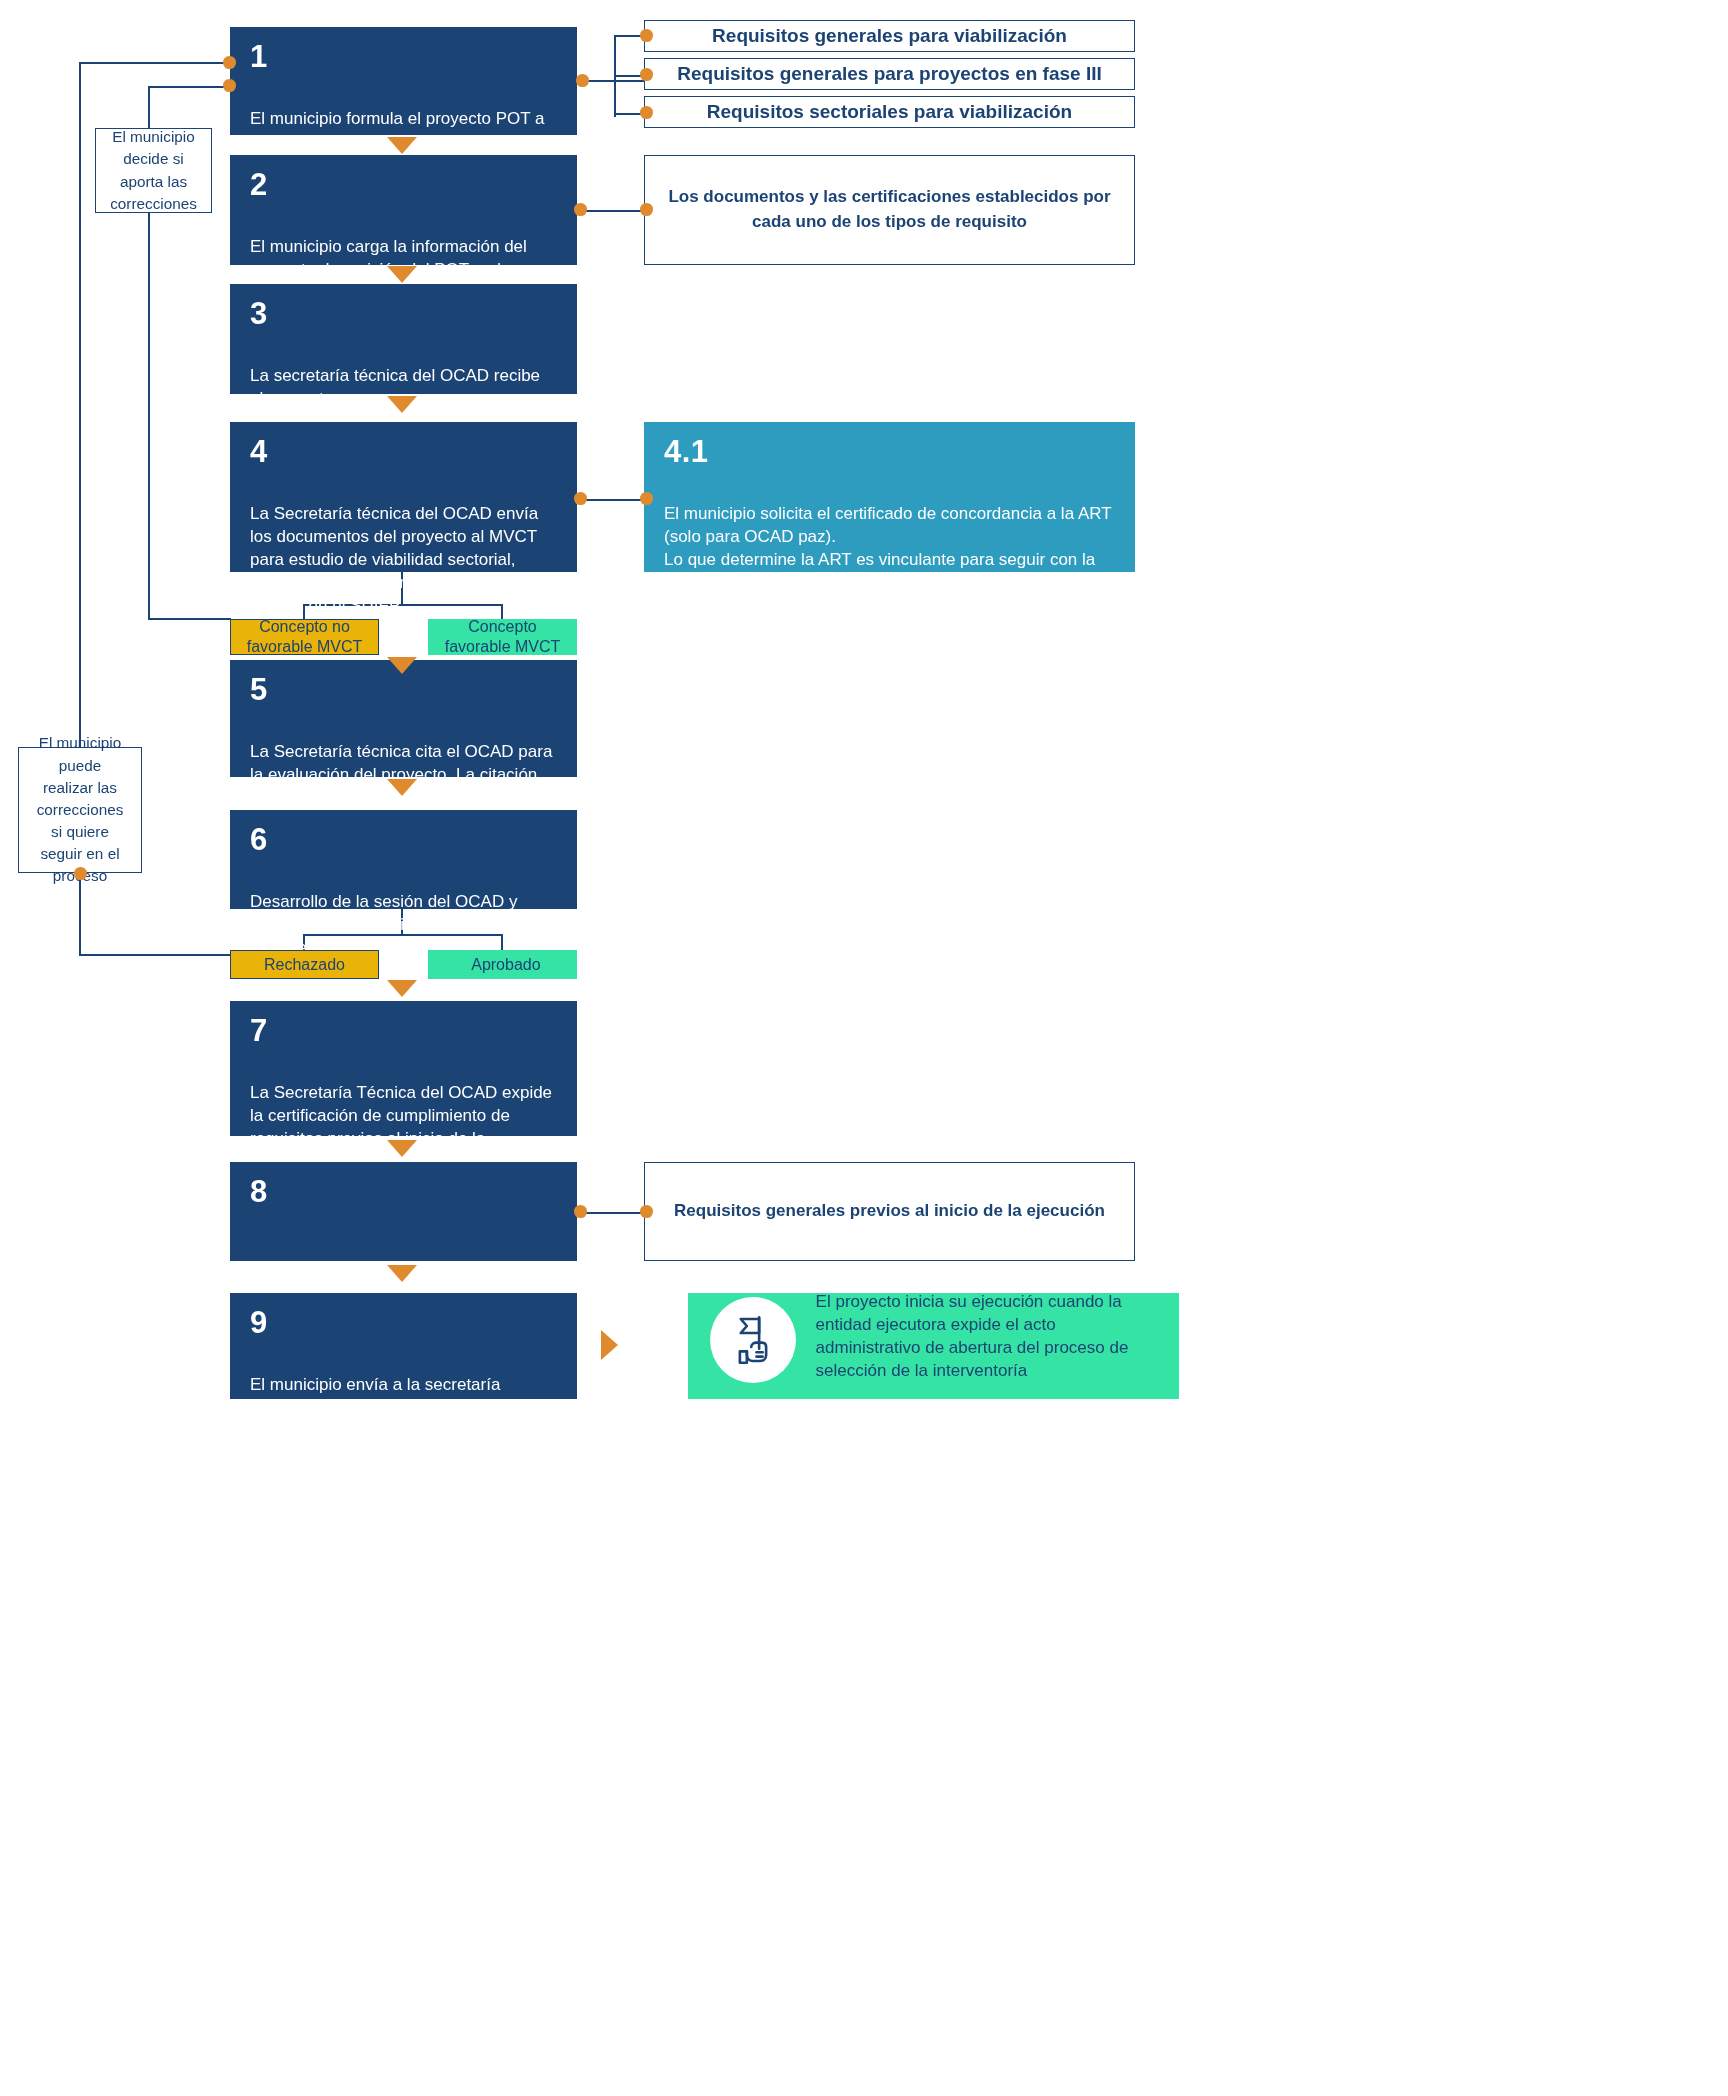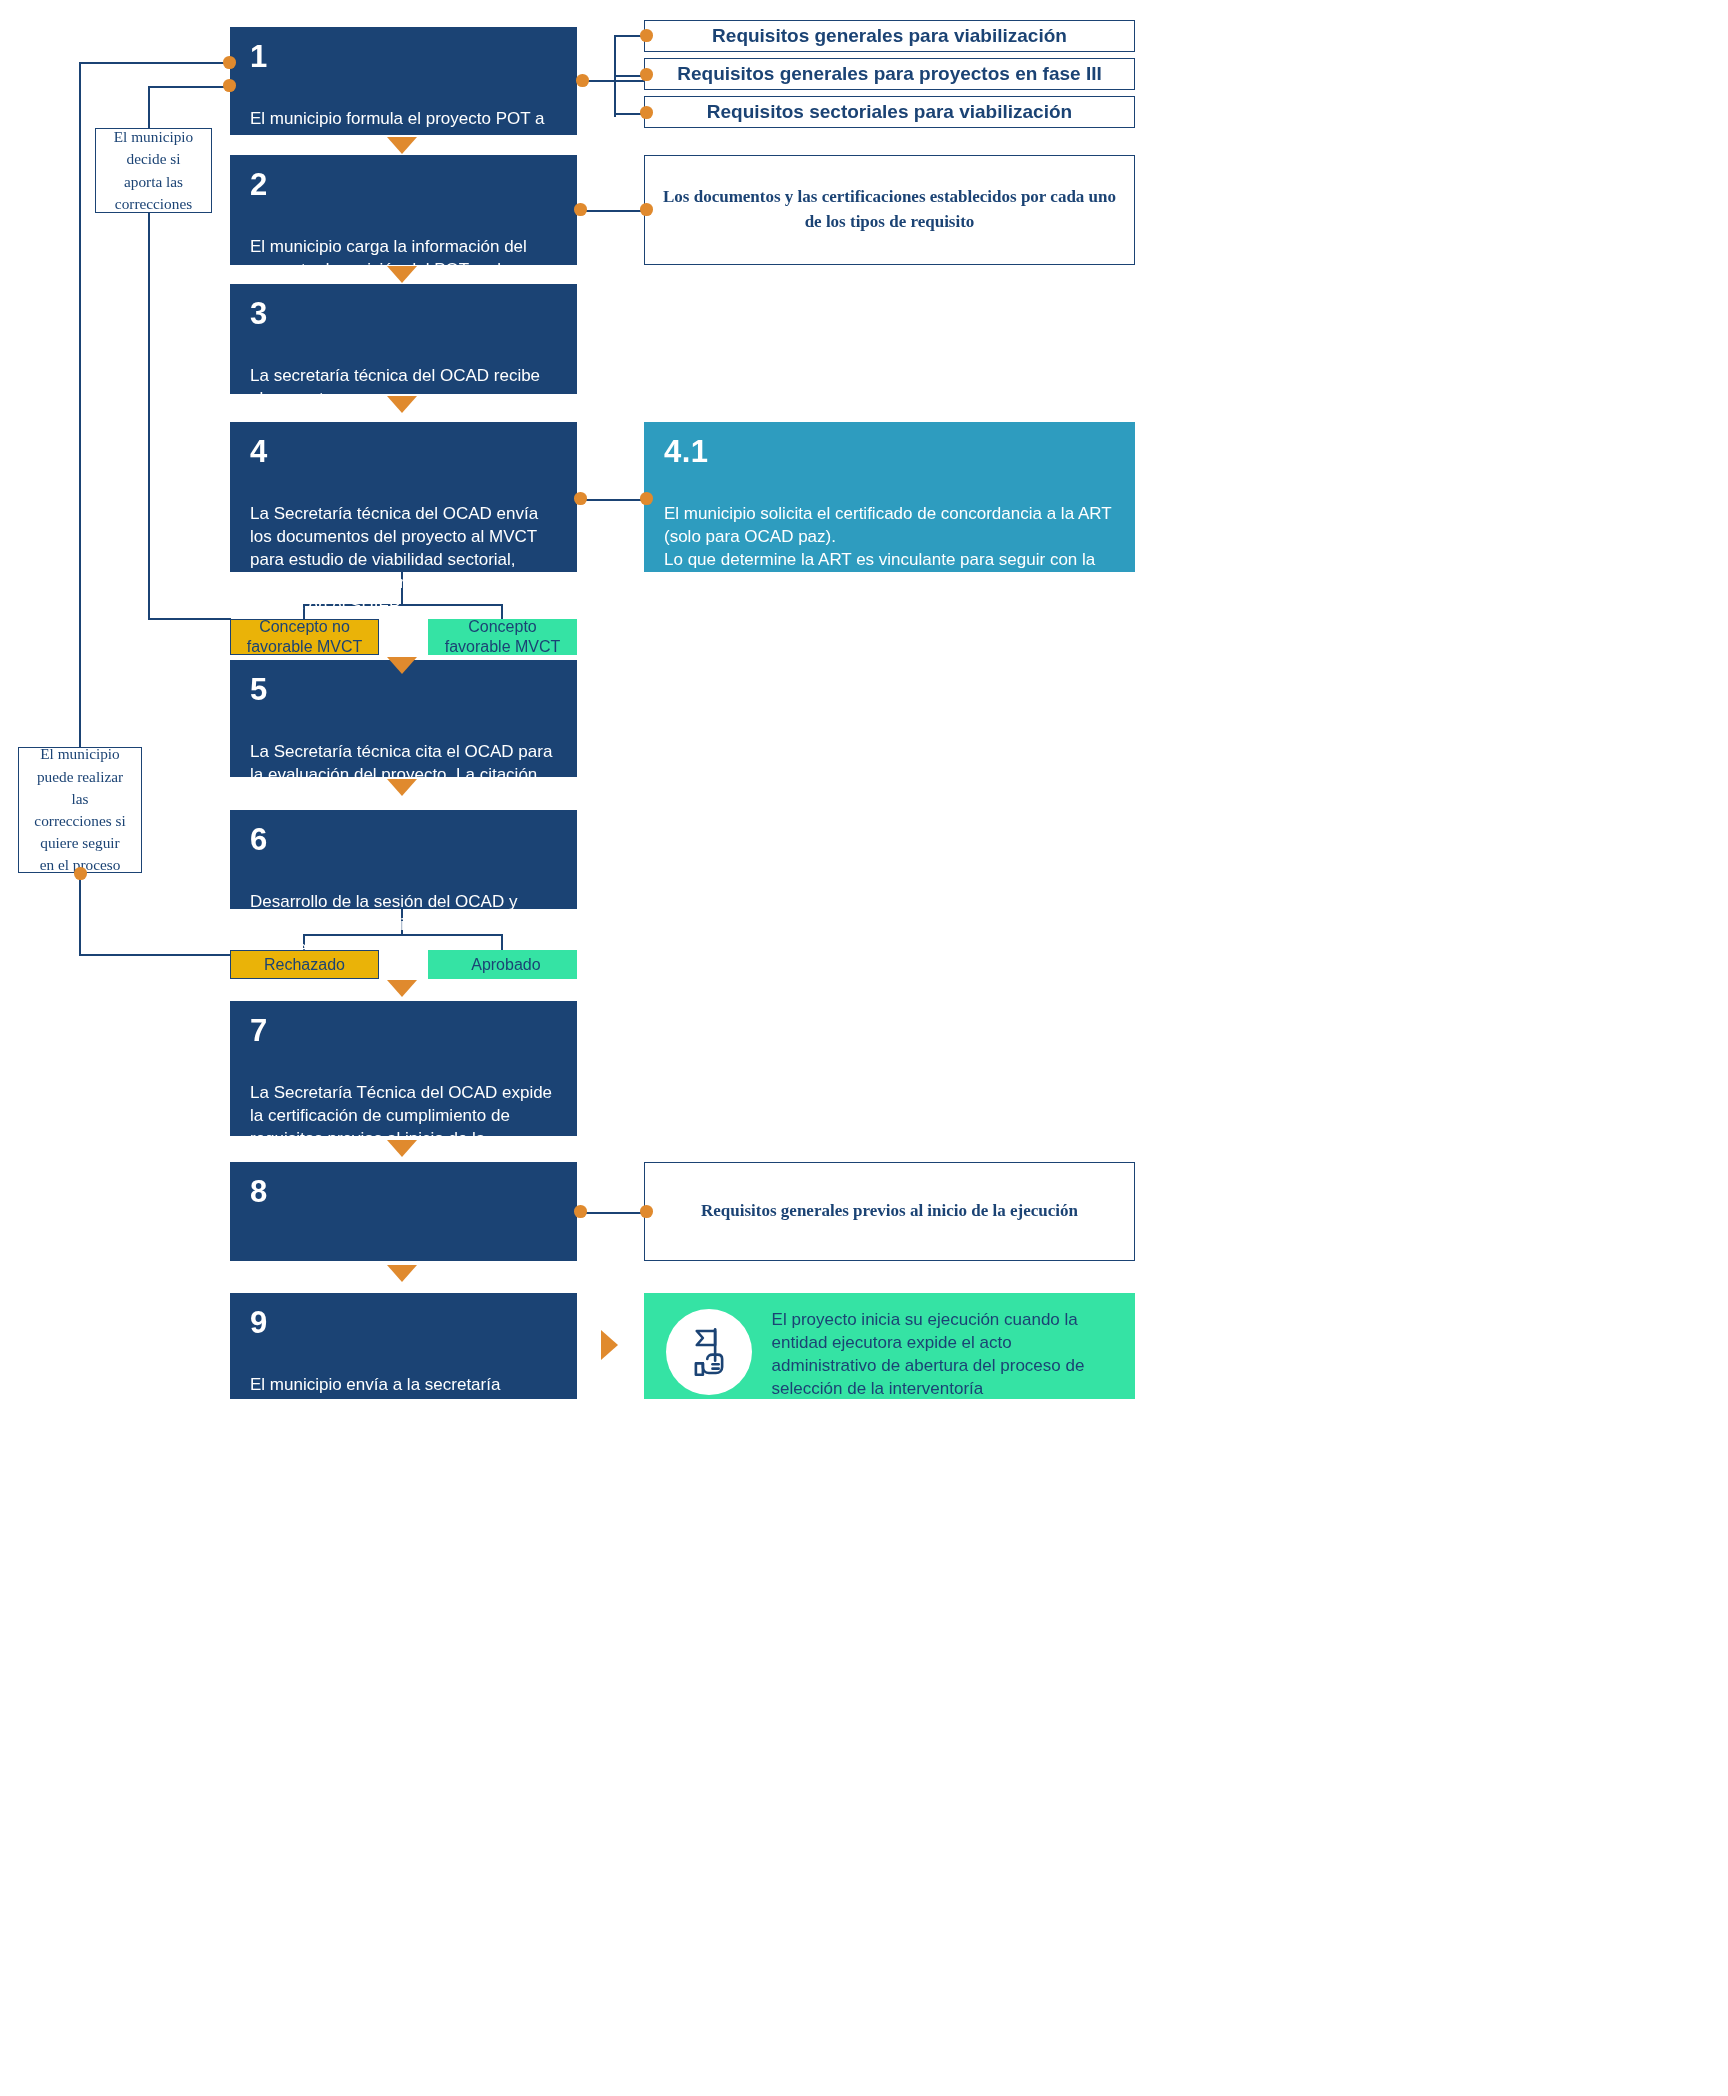--- a/index.html
+++ b/index.html
@@ -56,21 +56,20 @@
     background:#ffffff;
     color:var(--navy);
     display:flex;
     align-items:center;
     justify-content:center;
     text-align:center;
     font-size:15.3px;
     font-weight:bold;
     line-height:1.45;
     padding:5.4px 12.6px;
-    font-family:Liberation Serif, serif;
   }
   .tagbox{
     position:absolute;
     box-sizing:border-box;
     border:1.8px solid var(--navy);
     background:#eab308;
     color:var(--navy);
     display:flex;
     align-items:center;
     justify-content:center;
@@ -107,23 +106,24 @@
     border-bottom:15.3px solid transparent;
     border-left:17px solid var(--orange);
   }
 
   
   .final{
     position:absolute;
     background:var(--green);
     box-sizing:border-box;
     display:flex;
-    align-items:flex-start;
+    align-items:flex-end;
     gap:20px;
     padding:16px 21.6px;
+    margin-left:44px;
   }
   .final .circle{
     flex:0 0 auto;
     width:86px;height:86px;border-radius:50%;
     background:#ffffff;
     display:flex;align-items:center;justify-content:center;
   }
   .final .txt{
     color:var(--navy);
     font-size:17px;

